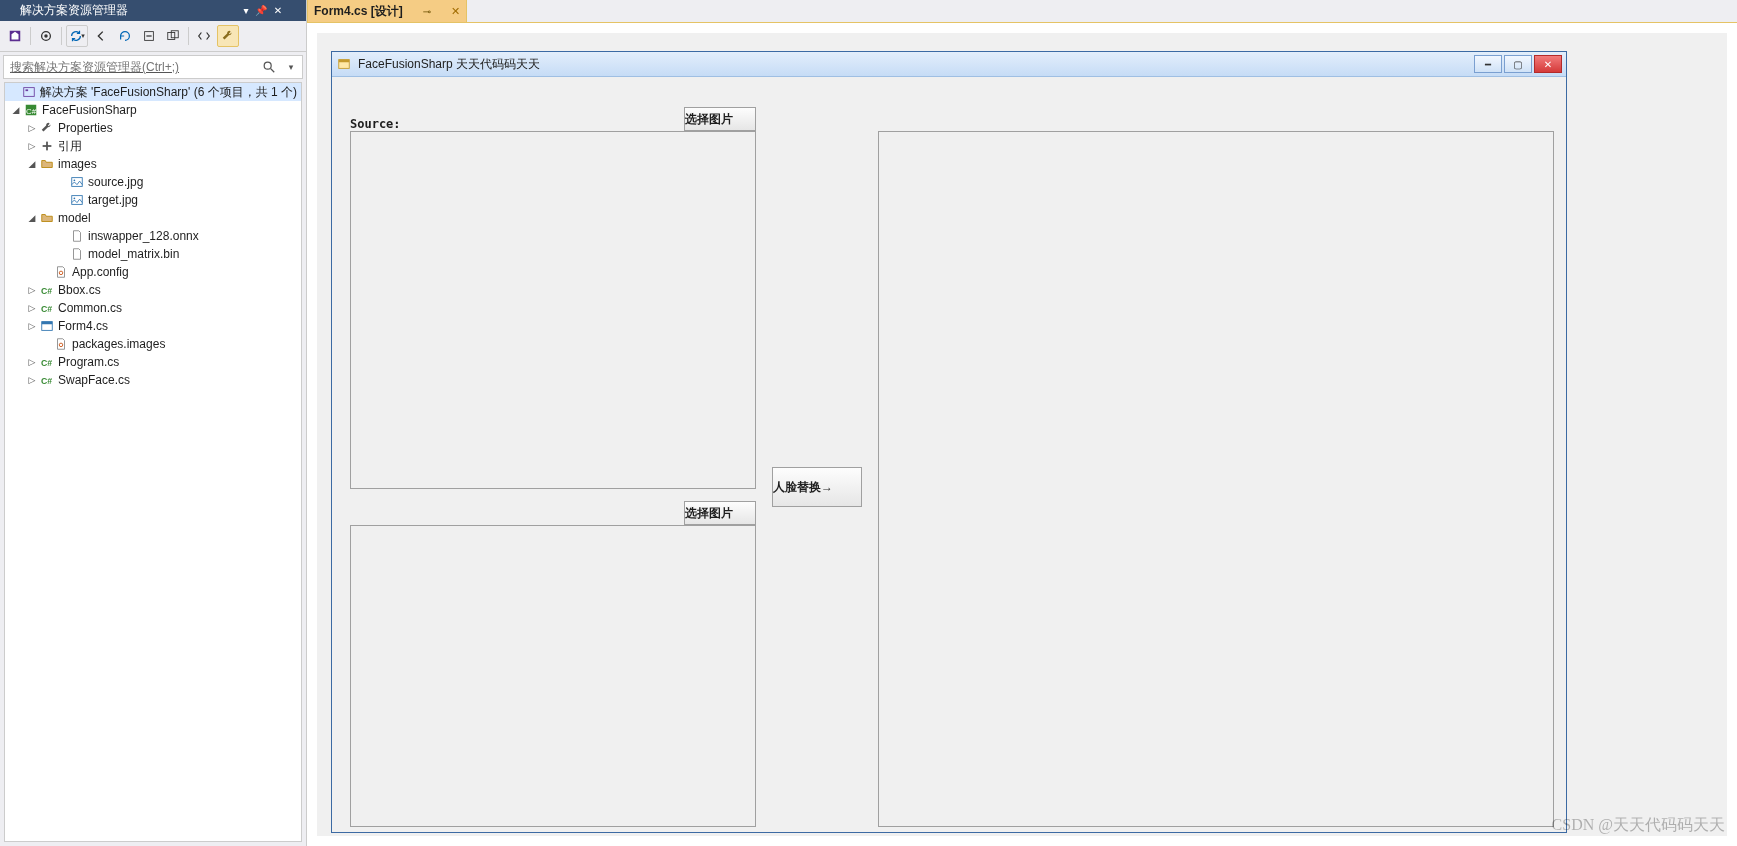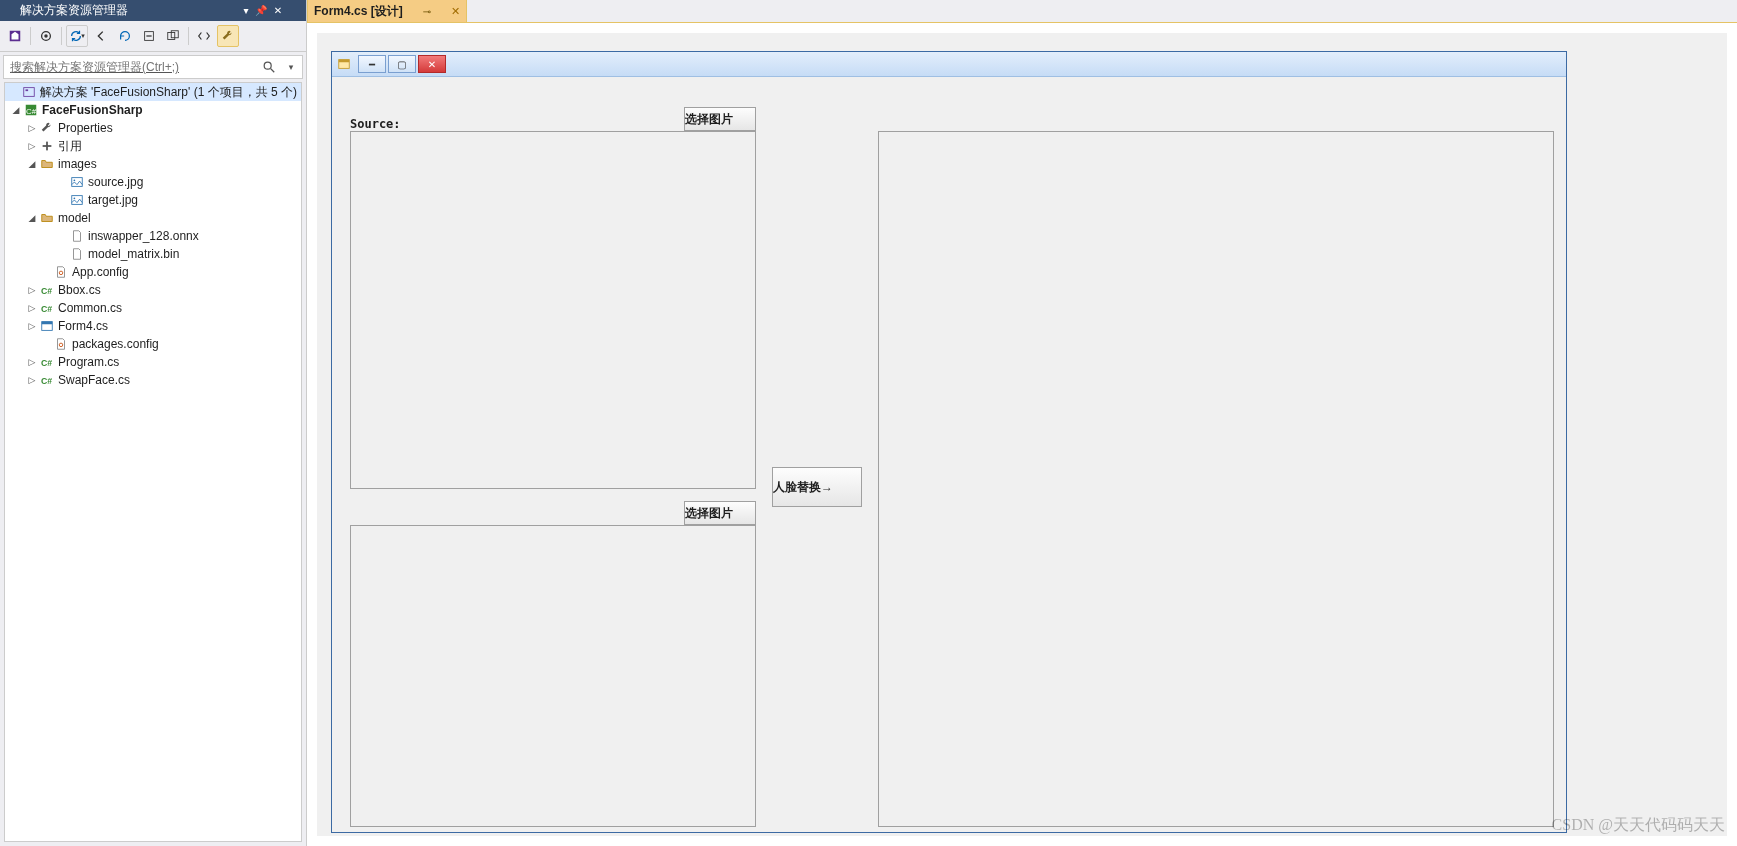--- a/index.html
+++ b/index.html
@@ -19,21 +19,21 @@
 .searchbox .sicon{width:22px;display:flex;align-items:center;justify-content:center;color:#555;}
 .tree{flex:1;overflow:auto;background:#fff;margin:0 4px 4px 4px;border:1px solid #ccc;font-size:12px;}
 .tree-row{display:flex;align-items:center;height:18px;padding-right:4px;}
 .tree-row.selbar{background:#d6e8ff;}
 .indent{display:inline-block;}
 .expander{width:14px;height:14px;display:flex;align-items:center;justify-content:center;color:#555;font-size:9px;visibility:hidden;}
 .expander.vis{visibility:visible;}
 .ticon{width:16px;height:16px;margin-right:3px;display:flex;align-items:center;justify-content:center;}
 .ticon svg{width:14px;height:14px;}
 .tlbl{white-space:nowrap;}
-.tlbl.bold{font-weight:bold;}
+.tlbl.bold{font-weight:normal;}
 
 .editor{flex:1;display:flex;flex-direction:column;background:#eeeef2;}
 .tabstrip{height:22px;display:flex;align-items:flex-end;background:#eeeef2;}
 .tab{height:22px;background:#f5cc84;border:1px solid #e5c365;border-bottom:none;display:flex;align-items:center;padding:0 6px;font-size:12px;gap:20px;}
 .tab .pin{color:#6b4f00;font-size:10px;}
 .tab .close{color:#a06b00;font-size:11px;}
 .design-host{flex:1;position:relative;background:#fff;border-top:1px solid #e5c365;}
 .design-surface{position:absolute;left:10px;top:10px;right:10px;bottom:10px;background:#f0f0f0;}
 
 .winform{position:absolute;left:14px;top:18px;width:1234px;height:780px;background:#f0f0f0;border:1px solid #3c6aa3;}
@@ -133,21 +133,21 @@
     <div class="tree">
       <div class="tree-row selbar">
         <span class="indent" style="width:2px"></span>
         <span class="expander"></span>
         <span class="ticon">
             <svg viewBox="0 0 16 16">
               <rect x="2" y="3" width="12" height="10" fill="none" stroke="#6b3fa0" stroke-width="1"></rect>
               <rect x="4" y="5" width="3" height="2" fill="#6b3fa0"></rect>
             </svg>
           </span>
-        <span class="tlbl">解决方案 'FaceFusionSharp' (1 个项目，共 5 个)</span>
+        <span class="tlbl">解决方案 'FaceFusionSharp' (6 个项目，共 1 个)</span>
       </div>
       <div class="tree-row">
         <span class="indent" style="width:4px"></span>
         <span class="expander vis">◢</span>
         <span class="ticon">
             <svg viewBox="0 0 16 16">
               <rect x="2" y="2" width="12" height="12" fill="#388a34"></rect>
               <text x="8" y="12" font-size="9" text-anchor="middle" fill="#fff">C#</text>
             </svg>
           </span>
@@ -282,21 +282,21 @@
       </div>
       <div class="tree-row">
         <span class="indent" style="width:34px"></span>
         <span class="expander"></span>
         <span class="ticon">
             <svg viewBox="0 0 16 16">
               <path d="M4 2h6l2 2v10H4z" fill="#fff" stroke="#888"></path>
               <circle cx="8" cy="9" r="2" fill="none" stroke="#ca5010"></circle>
             </svg>
           </span>
-        <span class="tlbl">packages.config</span>
+        <span class="tlbl">packages.images</span>
       </div>
       <div class="tree-row">
         <span class="indent" style="width:20px"></span>
         <span class="expander vis">▷</span>
         <span class="ticon">
             <svg viewBox="0 0 16 16">
               <text x="1" y="12" font-size="10" fill="#388a34" font-weight="bold">C#</text>
             </svg>
           </span>
         <span class="tlbl">Program.cs</span>
@@ -326,20 +326,21 @@
       <div class="design-surface">
 
         <div class="winform">
           <div class="wf-title">
             <span class="wf-ico">
                 <svg viewBox="0 0 16 16">
                   <rect x="2" y="3" width="12" height="10" fill="#ffe9a8" stroke="#c59b2e"></rect>
                   <rect x="2" y="3" width="12" height="3" fill="#c59b2e"></rect>
                 </svg>
               </span>
+            <span class="wf-cap">FaceFusionSharp 天天代码码天天</span>
             <span class="wf-btns">
               <span class="wf-btn">━</span>
               <span class="wf-btn">▢</span>
               <span class="wf-btn close">✕</span>
             </span>
           </div>
           <div class="wf-body">
             <span class="fld-label" style="left:18px;top:40px;">Source:</span>
             <div class="btn" style="left:352px;top:30px;width:70px;height:22px;">
                 <span>选择图片</span>

